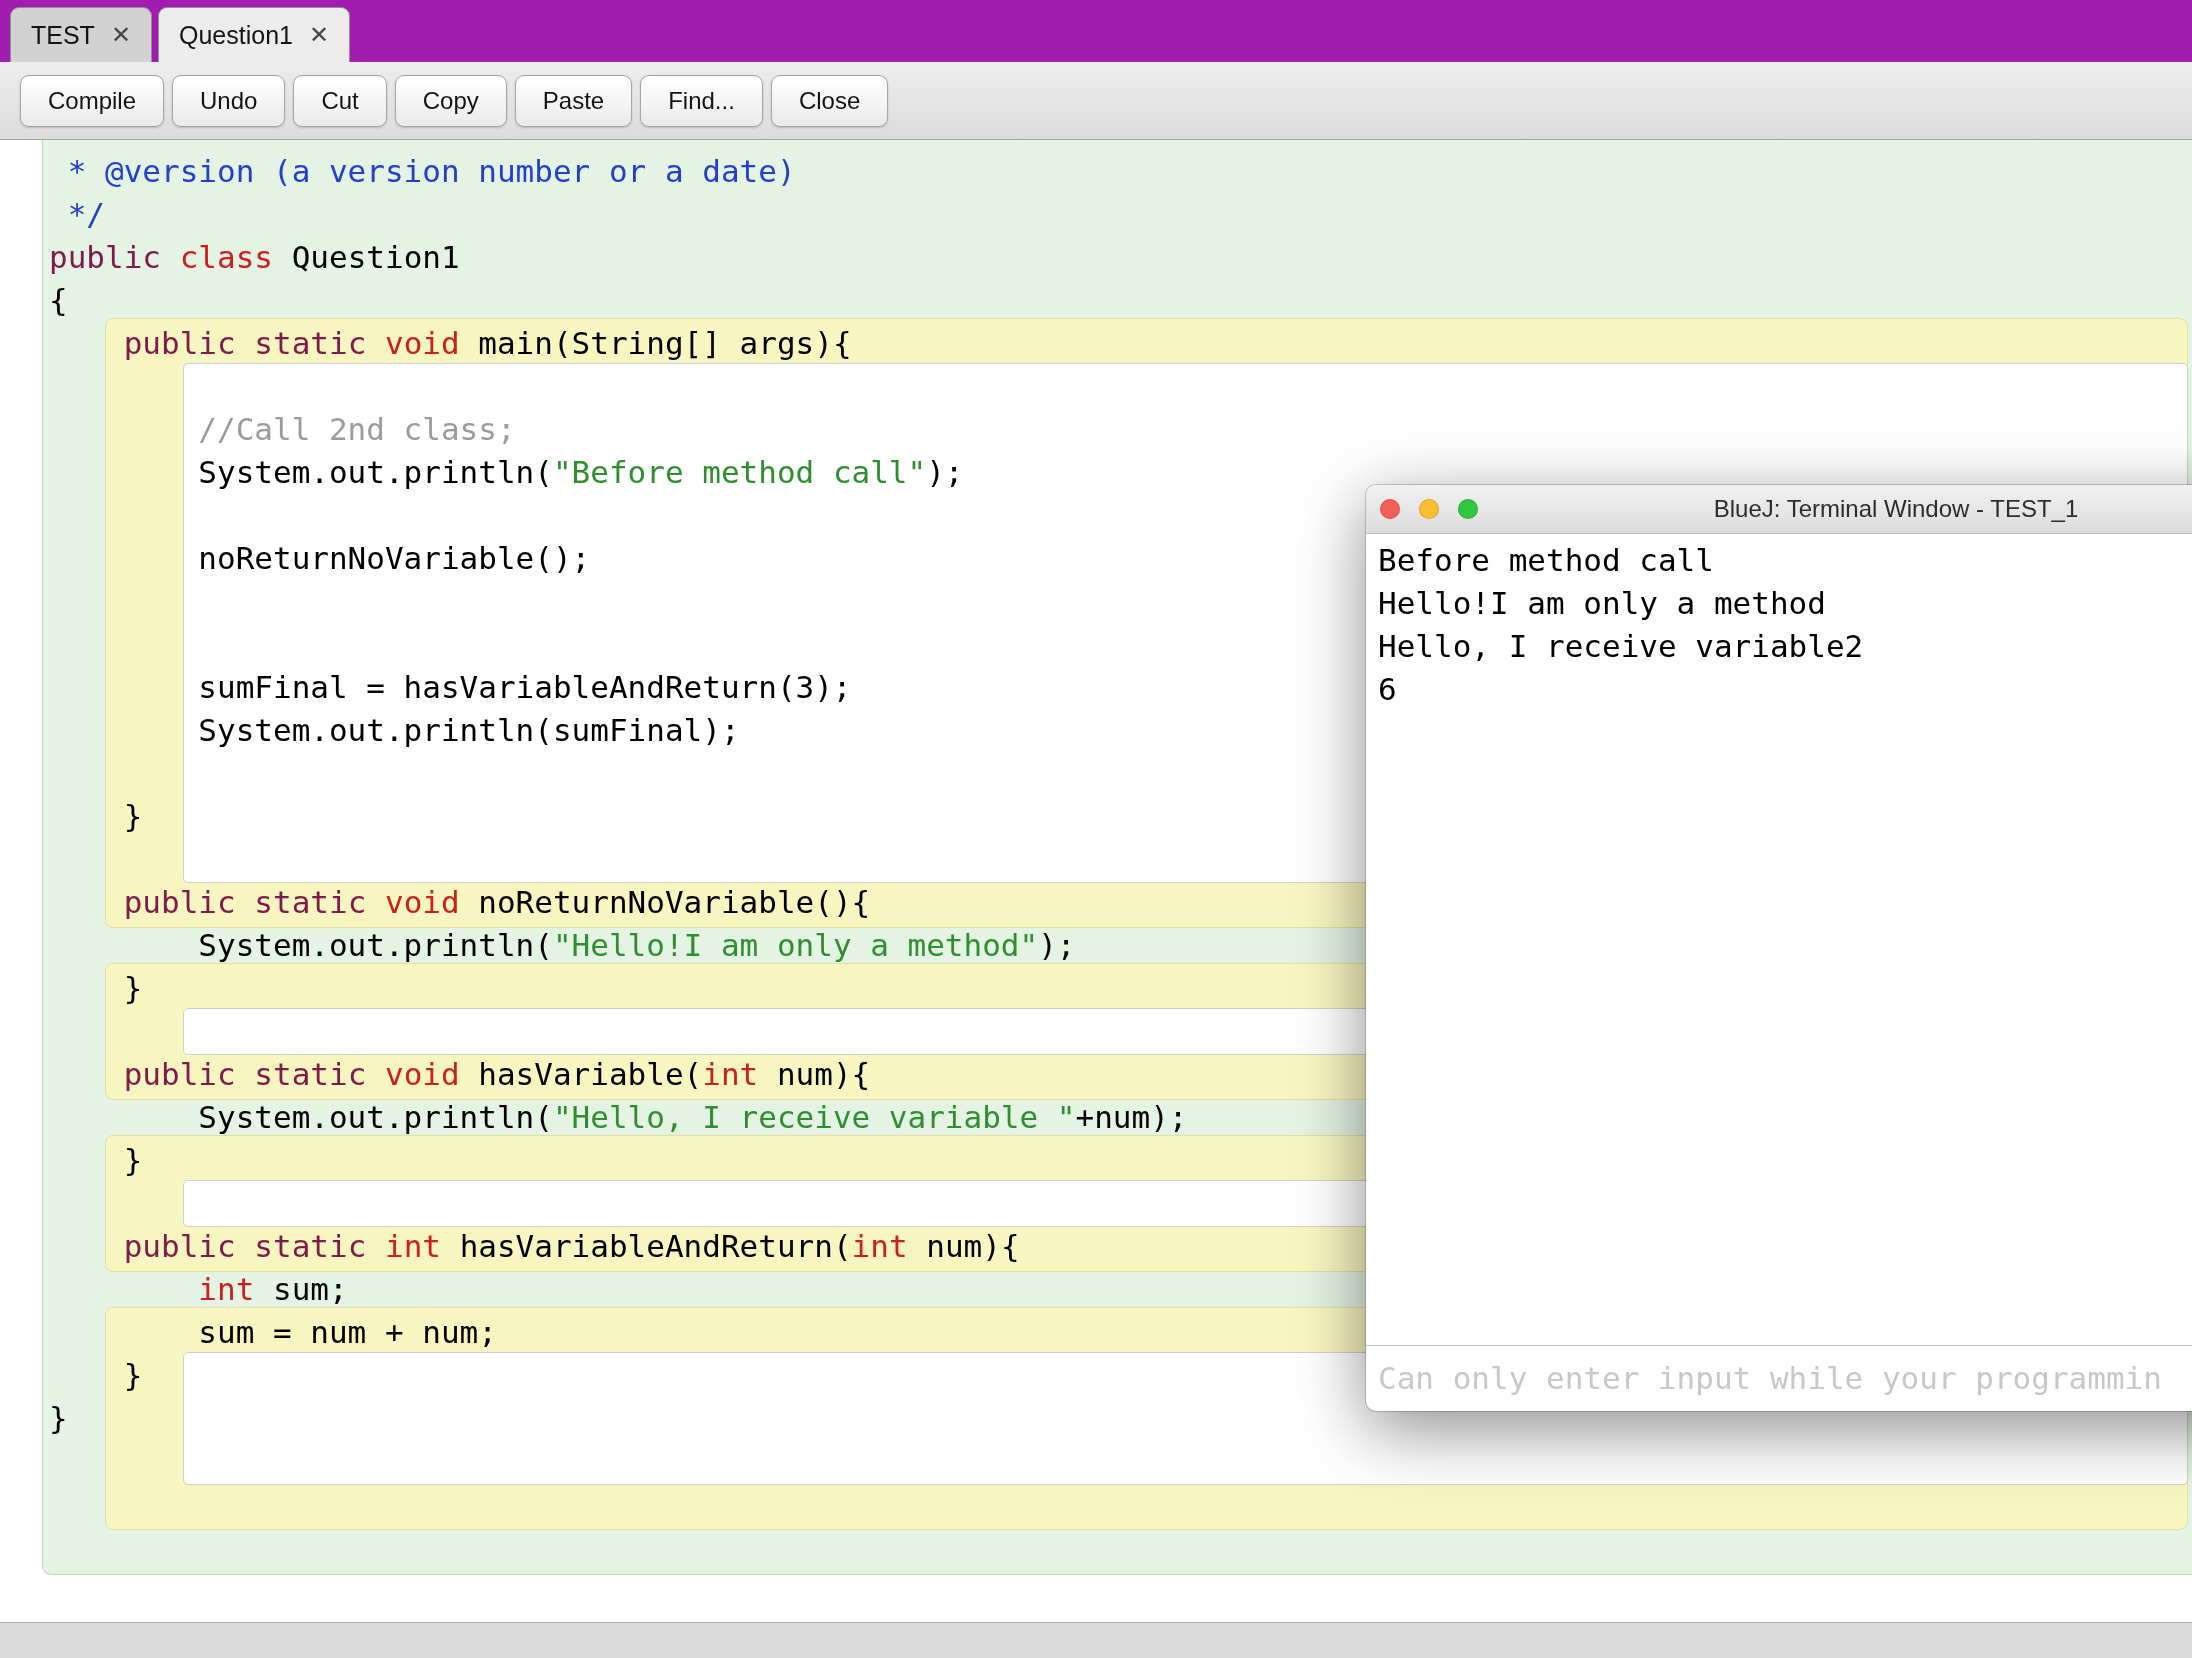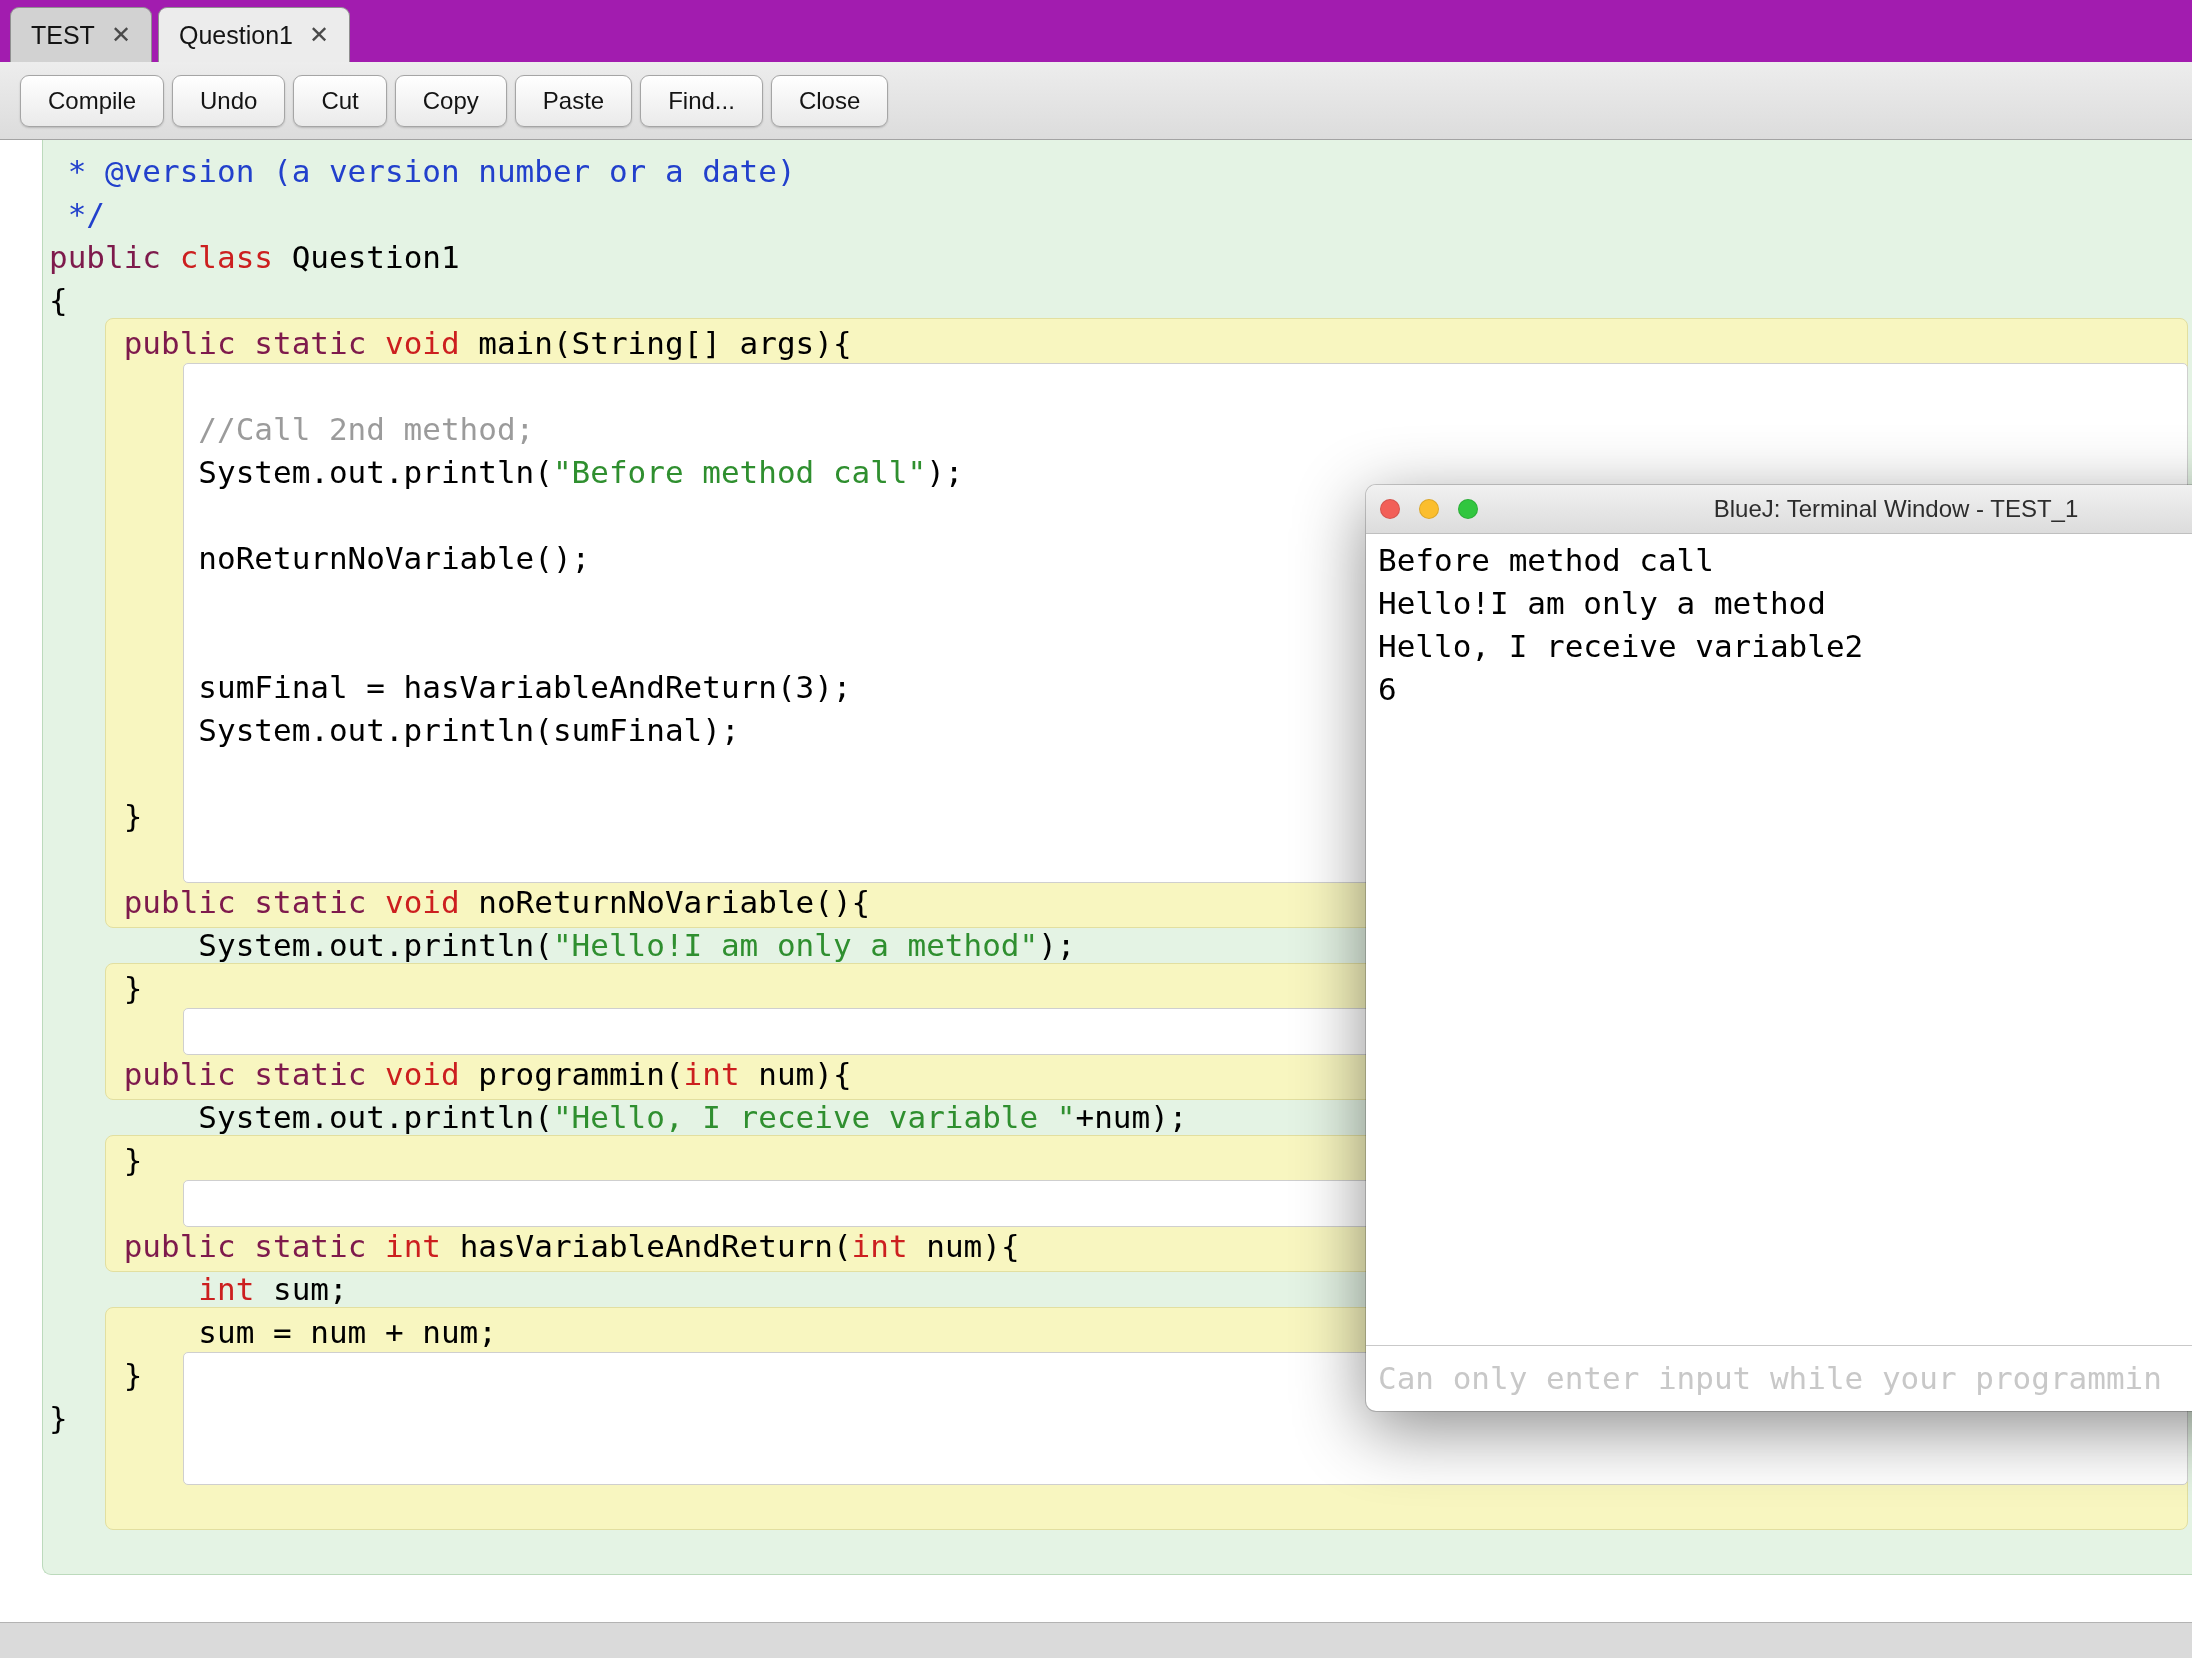--- a/index.html
+++ b/index.html
@@ -151,36 +151,36 @@
     <div class="scope sw w2"></div>
     <div class="scope sw w3"></div>
     <div class="scope sw w4"></div>
     <div class="code" id="code">
         <div class="code-line"><span class="t-doc"> * @version (a version number or a date)</span></div>
         <div class="code-line"><span class="t-doc"> */</span></div>
         <div class="code-line"><span class="t-kw1">public</span><span class="t-plain"> </span><span class="t-kw2">class</span><span class="t-plain"> Question1</span></div>
         <div class="code-line"><span class="t-plain">{</span></div>
         <div class="code-line"><span class="t-plain">    </span><span class="t-kw1">public</span><span class="t-plain"> </span><span class="t-kw1">static</span><span class="t-plain"> </span><span class="t-kw2">void</span><span class="t-plain"> main(String[] args){</span></div>
         <div class="code-line"></div>
-        <div class="code-line"><span class="t-com">        //Call 2nd method;</span></div>
+        <div class="code-line"><span class="t-com">        //Call 2nd class;</span></div>
         <div class="code-line"><span class="t-plain">        System.out.println(</span><span class="t-str">"Before method call"</span><span class="t-plain">);</span></div>
         <div class="code-line"></div>
         <div class="code-line"><span class="t-plain">        noReturnNoVariable();</span></div>
         <div class="code-line"></div>
         <div class="code-line"></div>
         <div class="code-line"><span class="t-plain">        sumFinal = hasVariableAndReturn(3);</span></div>
         <div class="code-line"><span class="t-plain">        System.out.println(sumFinal);</span></div>
         <div class="code-line"></div>
         <div class="code-line"><span class="t-plain">    }</span></div>
         <div class="code-line"></div>
         <div class="code-line"><span class="t-plain">    </span><span class="t-kw1">public</span><span class="t-plain"> </span><span class="t-kw1">static</span><span class="t-plain"> </span><span class="t-kw2">void</span><span class="t-plain"> noReturnNoVariable(){</span></div>
         <div class="code-line"><span class="t-plain">        System.out.println(</span><span class="t-str">"Hello!I am only a method"</span><span class="t-plain">);</span></div>
         <div class="code-line"><span class="t-plain">    }</span></div>
         <div class="code-line"></div>
-        <div class="code-line"><span class="t-plain">    </span><span class="t-kw1">public</span><span class="t-plain"> </span><span class="t-kw1">static</span><span class="t-plain"> </span><span class="t-kw2">void</span><span class="t-plain"> programmin(</span><span class="t-kw2">int</span><span class="t-plain"> num){</span></div>
+        <div class="code-line"><span class="t-plain">    </span><span class="t-kw1">public</span><span class="t-plain"> </span><span class="t-kw1">static</span><span class="t-plain"> </span><span class="t-kw2">void</span><span class="t-plain"> hasVariable(</span><span class="t-kw2">int</span><span class="t-plain"> num){</span></div>
         <div class="code-line"><span class="t-plain">        System.out.println(</span><span class="t-str">"Hello, I receive variable "</span><span class="t-plain">+num);</span></div>
         <div class="code-line"><span class="t-plain">    }</span></div>
         <div class="code-line"></div>
         <div class="code-line"><span class="t-plain">    </span><span class="t-kw1">public</span><span class="t-plain"> </span><span class="t-kw1">static</span><span class="t-plain"> </span><span class="t-kw2">int</span><span class="t-plain"> hasVariableAndReturn(</span><span class="t-kw2">int</span><span class="t-plain"> num){</span></div>
         <div class="code-line"><span class="t-plain">        </span><span class="t-kw2">int</span><span class="t-plain"> sum;</span></div>
         <div class="code-line"><span class="t-plain">        sum = num + num;</span></div>
         <div class="code-line"><span class="t-plain">    }</span></div>
         <div class="code-line"><span class="t-plain">}</span></div>
       </div>
   </div>

